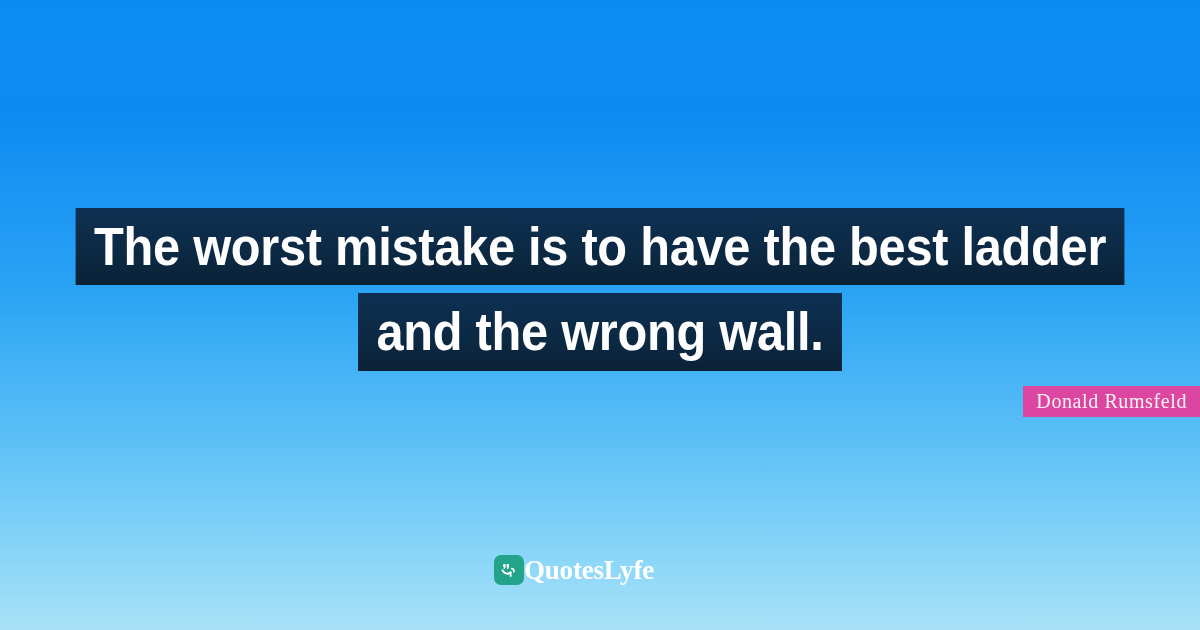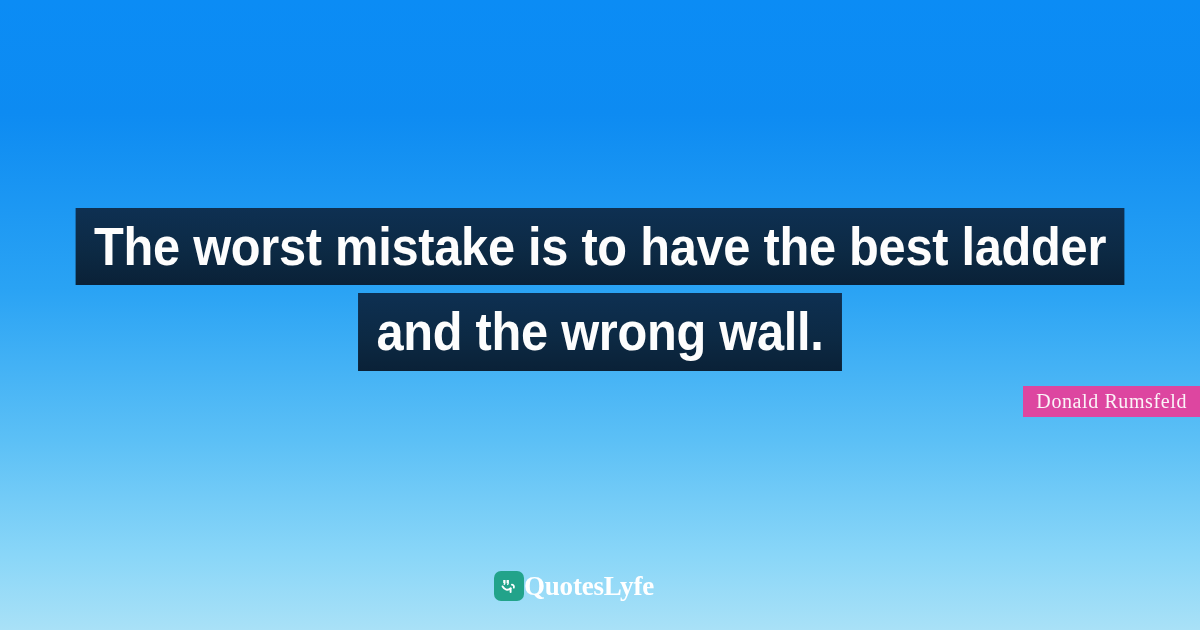--- a/index.html
+++ b/index.html
@@ -81,21 +81,21 @@
     line-height: 28px;
     letter-spacing: 0.6px;
     padding: 1px 13px 2px 13px;
     white-space: nowrap;
   }
 
   
   .brand {
     position: absolute;
     left: 0;
-    top: 571px;
+    top: 555px;
     width: 1148px;
     display: flex;
     align-items: center;
     justify-content: center;
     gap: 0;
   }
 
   .brand-mark {
     width: 30px;
     height: 30px;

